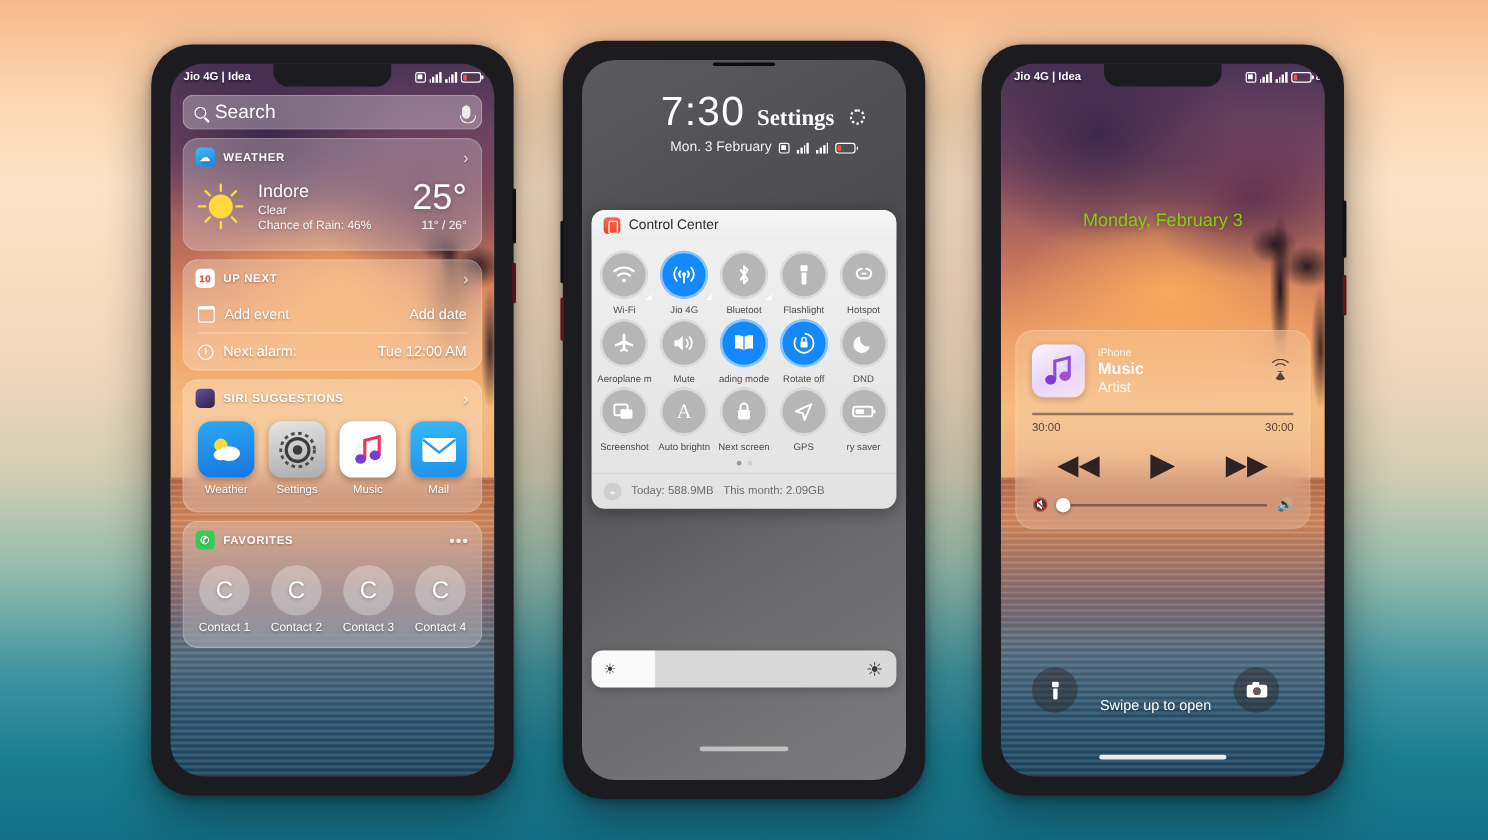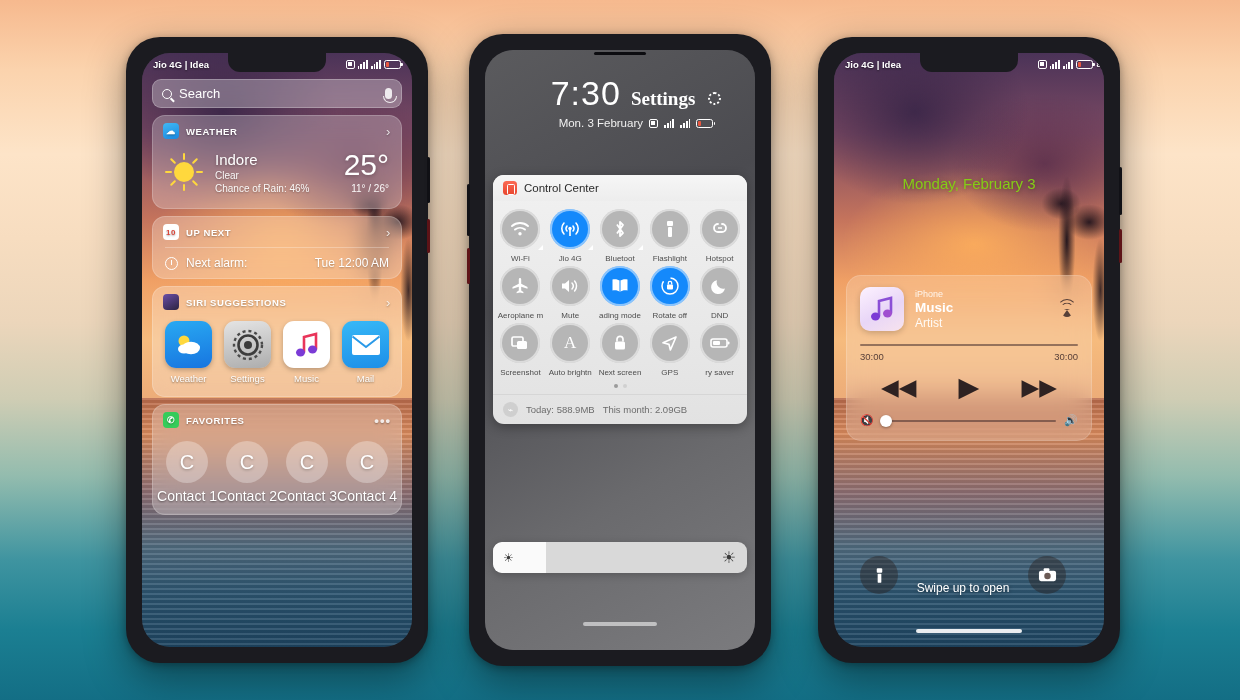--- a/index.html
+++ b/index.html
@@ -67,21 +67,21 @@
           position:relative; display:flex; align-items:center; padding:1px; }
   .batt::after{ content:""; position:absolute; right:-3px; top:2.5px; width:1.6px; height:3px; background:#fff; border-radius:0 1px 1px 0;}
   .batt .fill { height:100%; background:#e8563f; border-radius:1px; }
   .batt .pct { position:absolute; right:-9px; top:-1px; font-size:8px; }
 
   
   .p1-content { position:absolute; inset:0; padding:0 10px; z-index:20;
                 display:flex; flex-direction:column; gap:7px; padding-top:26px; }
   .searchbar { height:29px; border-radius:9px; background:rgba(255,255,255,.30);
     backdrop-filter:blur(8px); display:flex; align-items:center; gap:7px; padding:0 9px;
-    color:#fff; font-size:13px; border:1px solid rgba(255,255,255,.25); }
+    color:#fff; font-size:16px; border:1px solid rgba(255,255,255,.25); }
   .mag { width:10px; height:10px; border:1.6px solid #fff; border-radius:50%; position:relative; flex:none;}
   .mag::after{content:"";position:absolute;right:-4px;bottom:-3px;width:5px;height:1.6px;background:#fff;transform:rotate(45deg);}
   .mic-ic { margin-left:auto; width:7px; height:11px; border-radius:4px; background:rgba(255,255,255,.85); position:relative; flex:none;}
   .mic-ic::after{content:"";position:absolute;left:-2.5px;bottom:-4px;width:12px;height:6px;border:1.6px solid rgba(255,255,255,.85);border-top:none;border-radius:0 0 7px 7px;}
 
   .card { border-radius:13px; background:rgba(255,255,255,.26);
           backdrop-filter:blur(12px); border:1px solid rgba(255,255,255,.2);
           overflow:hidden; }
   .card-head { display:flex; align-items:center; gap:7px; padding:7px 10px;
                color:#fff; font-size:9.5px; letter-spacing:.6px; font-weight:bold;
@@ -117,21 +117,21 @@
                display:flex; align-items:center; justify-content:center;
                box-shadow:0 2px 5px rgba(0,0,0,.25); }
   .app .lbl { color:#fff; font-size:9.5px; text-shadow:0 1px 2px rgba(0,0,0,.45); }
 
   .contacts { display:flex; justify-content:space-around; padding:6px 4px 10px; }
   .contact { width:60px; text-align:center; }
   .contact .circ { width:42px; height:42px; border-radius:50%; margin:0 auto 5px;
       background:rgba(255,255,255,.30); display:flex; align-items:center;
       justify-content:center; color:#fff; font-size:20px; font-weight:300;
       text-shadow:0 1px 3px rgba(0,0,0,.3);}
-  .contact .lbl { color:#fff; font-size:14px; text-shadow:0 1px 2px rgba(0,0,0,.45);}
+  .contact .lbl { color:#fff; font-size:10px; text-shadow:0 1px 2px rgba(0,0,0,.45);}
   .dots3 { margin-left:auto; color:rgba(255,255,255,.85); font-size:13px; letter-spacing:1px; }
 
   
   .p2-bg { position:absolute; inset:0;
     background:linear-gradient(150deg,#5b5b5e 0%, #4b4b50 35%, #6a6a6d 70%, #7b7b7e 100%); }
   .p2-top { position:absolute; top:24px; left:0; right:0; text-align:center; color:#fff; z-index:20;margin-left:32px;}
   .p2-clockrow { display:flex; align-items:baseline; justify-content:center; gap:10px; }
   .p2-clock { font-size:34px; font-weight:300; letter-spacing:1px; }
   .p2-settings { font-family:"Liberation Serif", serif; font-size:19px; font-weight:bold; }
   .gear { display:inline-block; width:13px; height:13px; border-radius:50%;
@@ -296,20 +296,25 @@
           </div>
         </div>
       </div>
 
       <div class="card">
         <div class="card-head">
           <span class="hic" style="background:#fff;color:#d9453a;font-weight:bold;font-size:8px;">10</span>
           <span>UP NEXT</span>
           <span class="chev">›</span>
         </div>
+        <div class="row-line">
+          <span class="cal-ic"></span>
+          <span>Add event</span>
+          <span class="right">Add date</span>
+        </div>
         <div class="divider"></div>
         <div class="row-line">
           <span class="alarm-ic"></span>
           <span>Next alarm:</span>
           <span class="right">Tue 12:00 AM</span>
         </div>
       </div>
 
       <div class="card">
         <div class="card-head">

